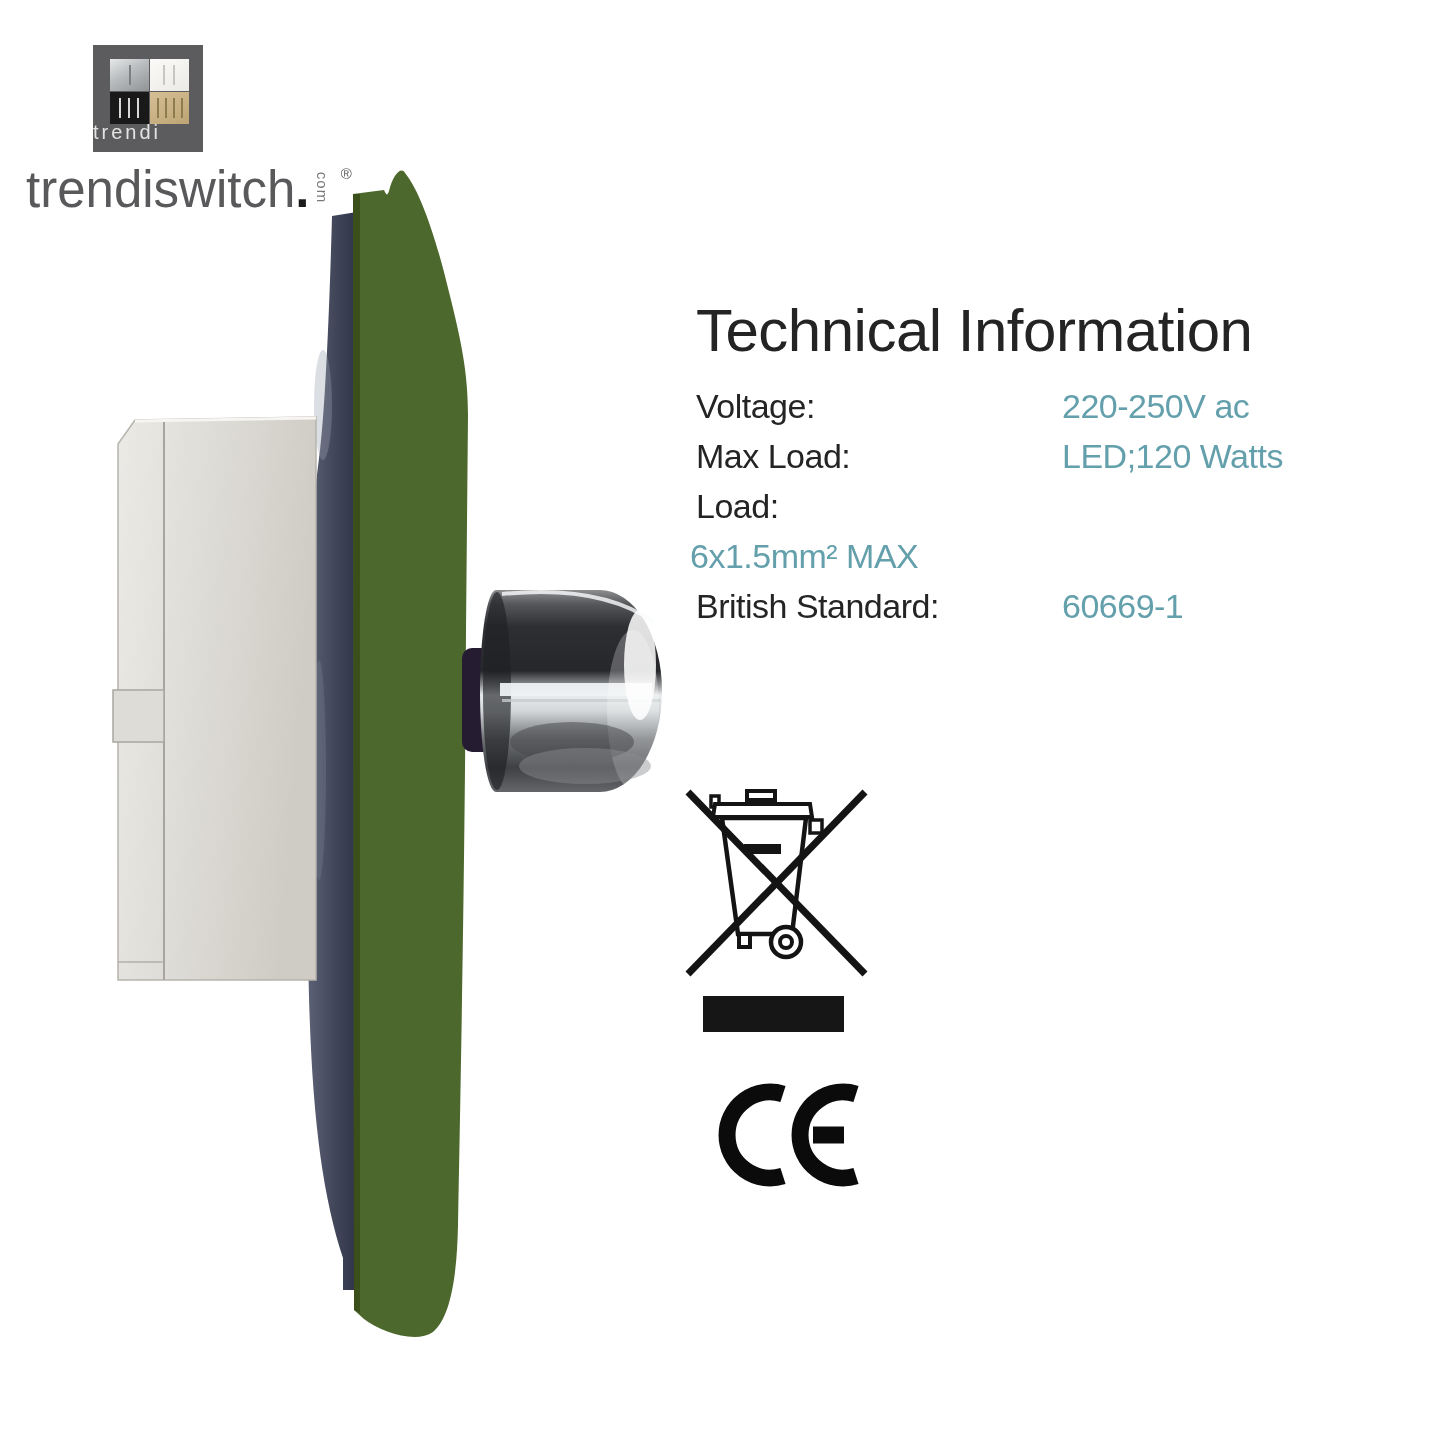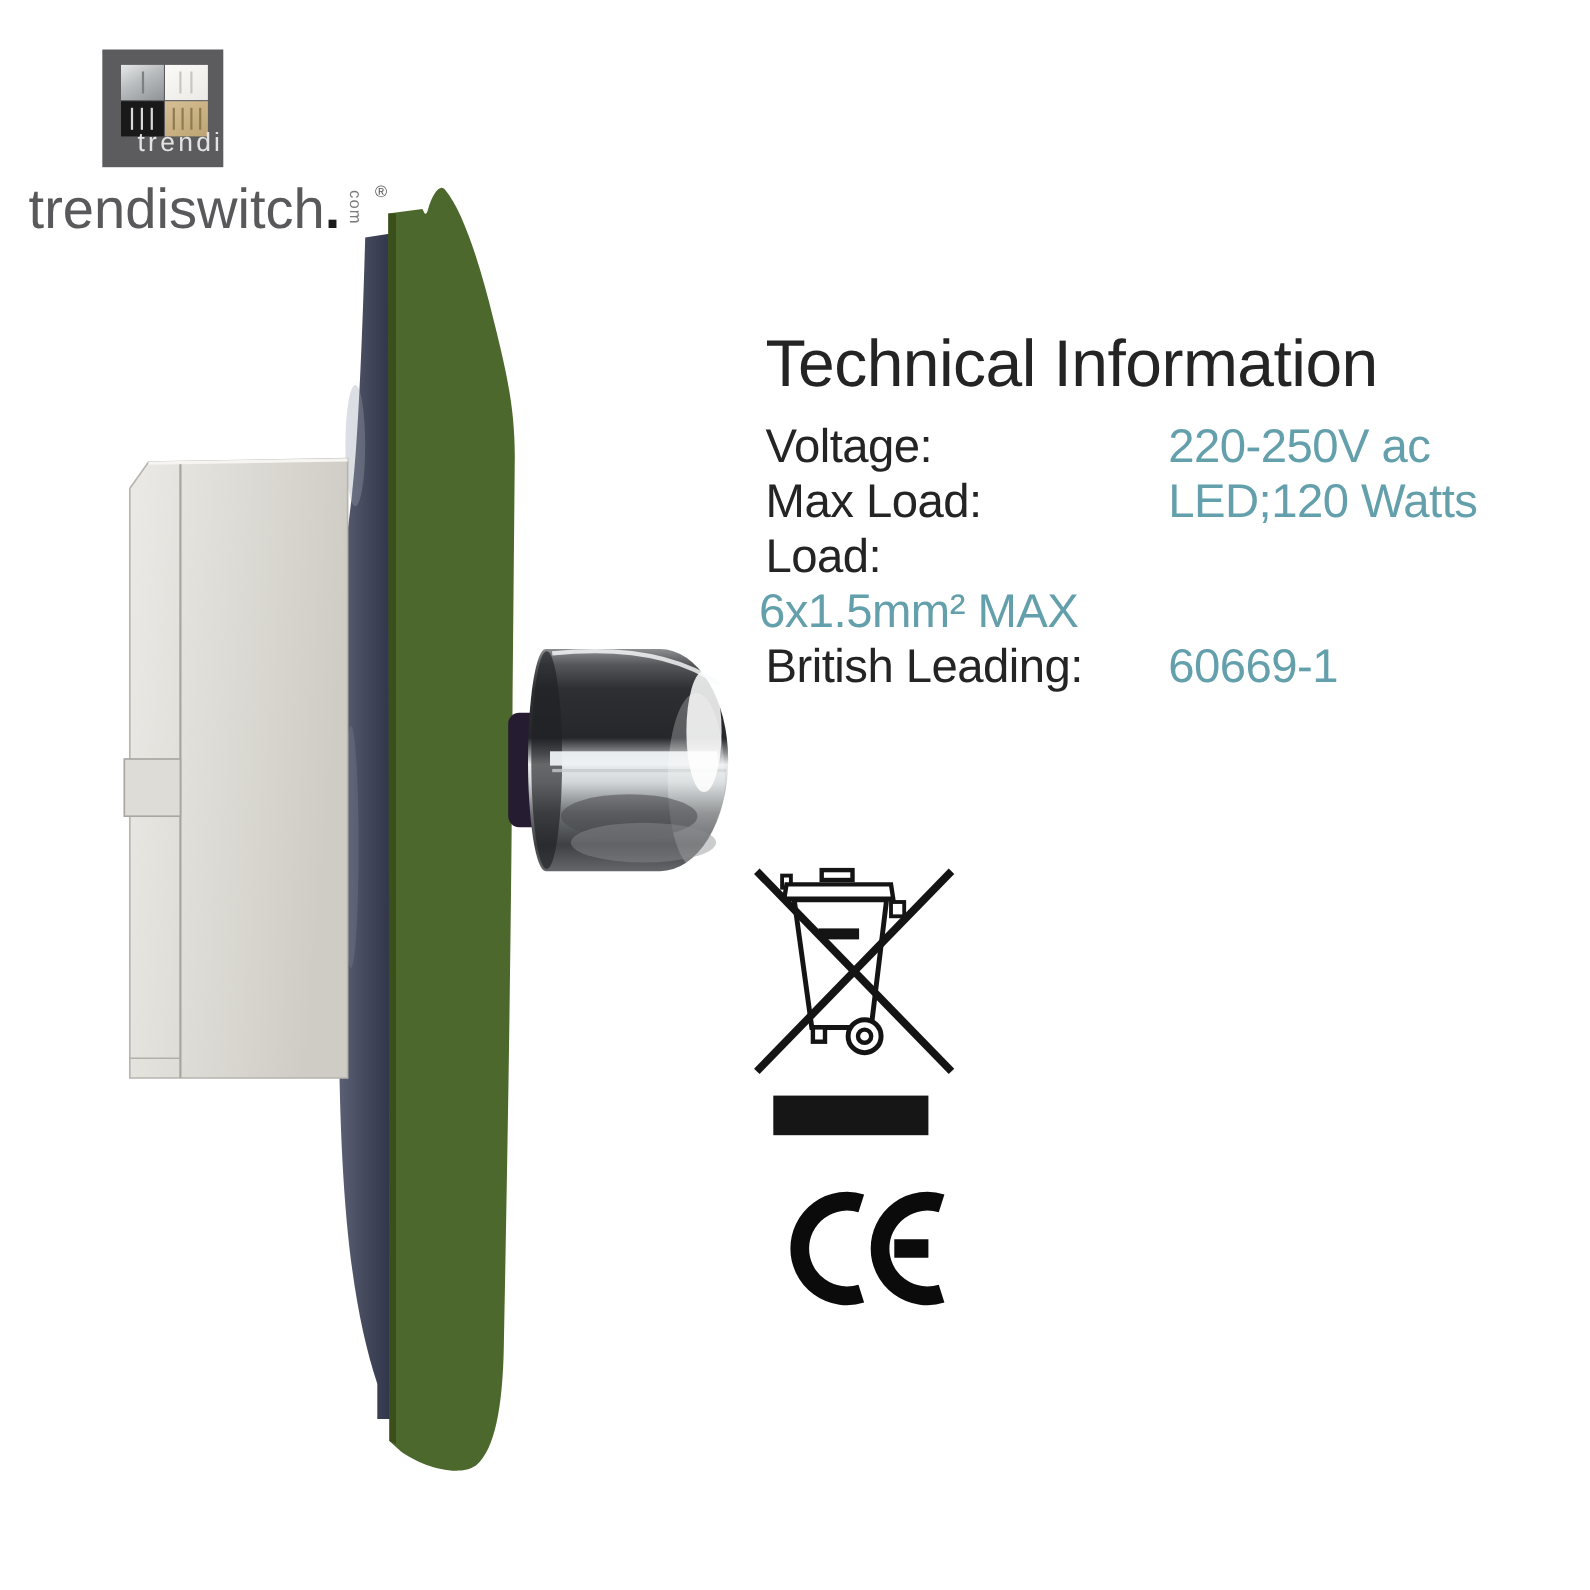--- a/index.html
+++ b/index.html
@@ -19,31 +19,31 @@
   .tile{position:relative;}
   .tile-silver{background:linear-gradient(150deg,#e6e8e9 0%,#b9bcbe 45%,#8f9395 100%);}
   .tile-white{background:linear-gradient(150deg,#fbfaf8 0%,#eceae6 100%);}
   .tile-black{background:#191919;}
   .tile-gold{background:linear-gradient(150deg,#d6bf95 0%,#bda473 100%);}
   .tile i{position:absolute;top:18%;height:64%;width:2px;}
   .tile-silver i{background:#7c8082;}
   .tile-white i{background:#c8c6c2;}
   .tile-black i{background:#d9d9d9;}
   .tile-gold i{background:#8d7c50;}
-  .logo-word{position:absolute;left:0;right:0;bottom:8px;text-align:right;font-size:24px;font-weight:300;letter-spacing:3px;color:#e3e3e3;}
+  .logo-word{position:absolute;left:0;right:0;bottom:8px;text-align:left;font-size:20px;font-weight:300;letter-spacing:3px;color:#e3e3e3;}
   
   .wordmark{position:absolute;left:26px;top:160px;font-size:51px;font-weight:300;color:#59585a;letter-spacing:0;white-space:nowrap;}
   .wordmark .dot{color:#1b1b1b;font-weight:700;}
   .wordmark .com{display:inline-block;transform:rotate(90deg) translate(-14px,2px);font-size:15px;color:#7a797b;letter-spacing:1px;}
   .wordmark .reg{font-size:15px;vertical-align:28px;color:#59585a;}
   
   .tech{position:absolute;left:690px;top:296px;width:700px;}
   .tech-heading{font-size:60px;letter-spacing:-0.5px;color:#242424;margin:0 0 16px 6px;}
   .tech-rows{display:flex;flex-direction:column;}
-  .trow{display:flex;line-height:50px;font-size:43px;letter-spacing:-0.5px;}
+  .trow{display:flex;line-height:50px;font-size:34px;letter-spacing:-0.5px;}
   .trow .lbl{width:366px;color:#242424;padding-left:6px;}
   .trow .val{color:var(--accent-teal);}
   .val .line2{display:block;padding-left:18px;}
   .val.pad{padding-left:18px;}
   
   .weee{position:absolute;left:684px;top:782px;}
   .weee-bar{position:absolute;left:703px;top:996px;width:141px;height:36px;background:#161616;}
   .ce{position:absolute;left:706px;top:1080px;}
   
   .product{position:absolute;left:80px;top:150px;}
@@ -156,21 +156,21 @@
         <span class="lbl">Max Load:</span>
         <span class="val">LED;120 Watts</span>
       </div>
       <div class="trow">
         <span class="lbl">Load:</span>
       </div>
       <div class="trow">
         <span class="val">6x1.5mm² MAX</span>
       </div>
       <div class="trow">
-        <span class="lbl">British Leading:</span>
+        <span class="lbl">British Standard:</span>
         <span class="val">60669-1</span>
       </div>
     </div>
   </div>
 
   <svg class="weee" width="185" height="200" viewBox="0 0 185 200">
     <g stroke="#141414" fill="#ffffff">
       <rect x="63" y="9" width="28" height="9" stroke-width="4" fill="#ffffff"></rect>
       <rect x="27" y="14" width="8" height="11" stroke-width="3.5" fill="#ffffff"></rect>
       <path d="M31,22 L126,22 L128,35 L29,35 Z" stroke-width="4"></path>

